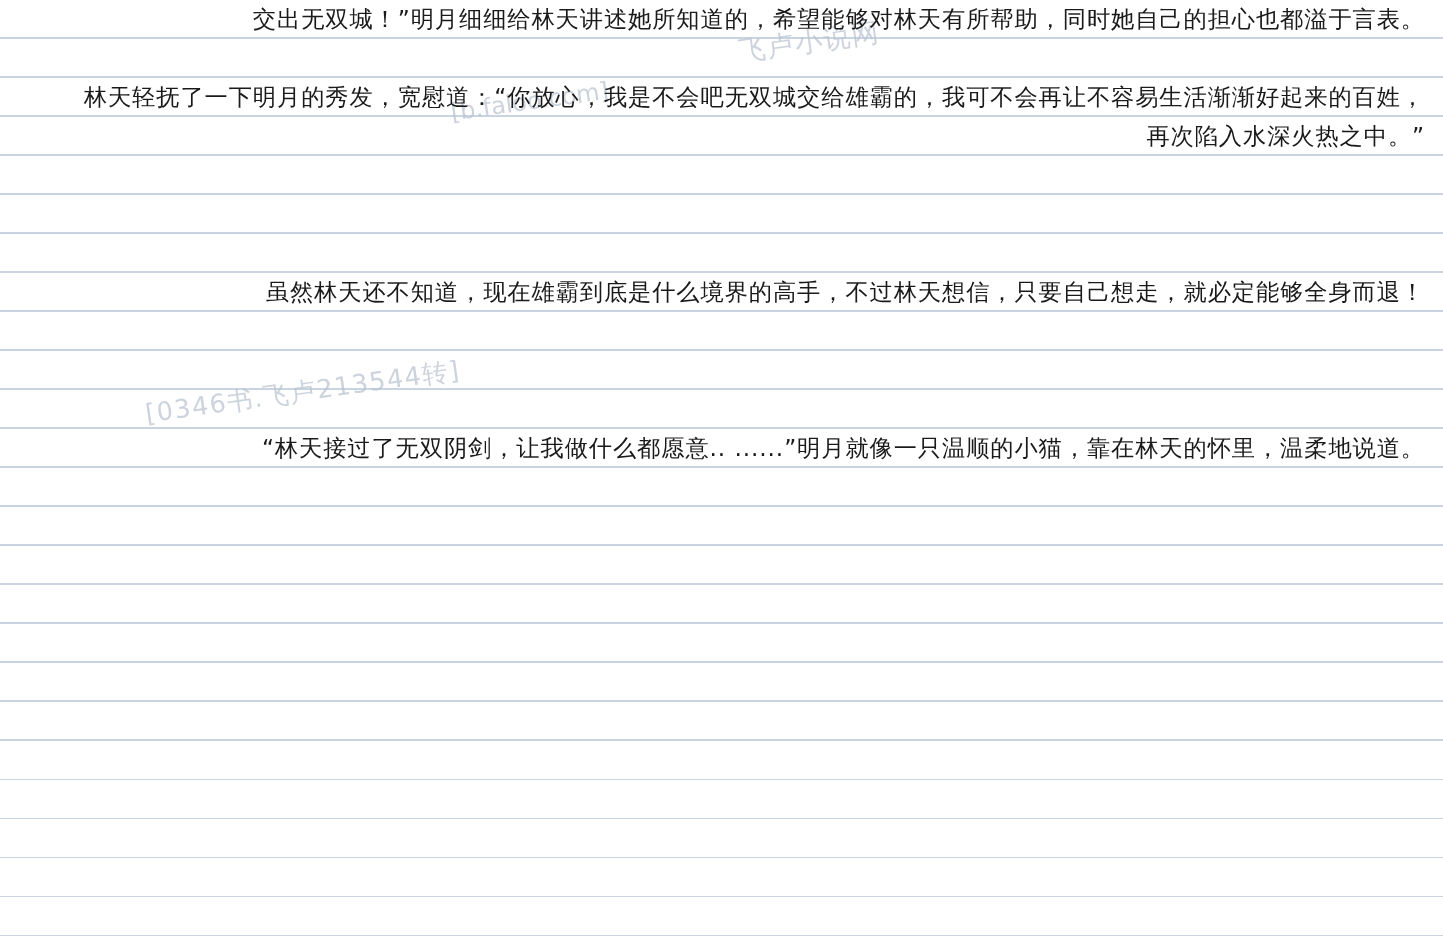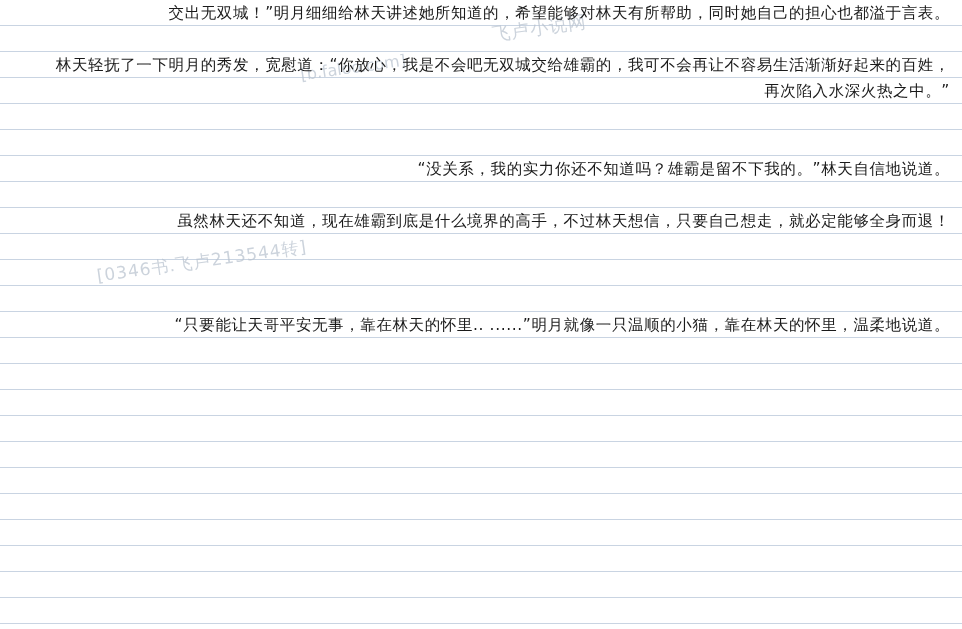--- a/index.html
+++ b/index.html
@@ -93,23 +93,22 @@
   <div class="watermark wm-1">飞卢小说网</div>
   <div class="watermark wm-2">[b.faloo.com]</div>
   <div class="watermark wm-4">[0346书.飞卢213544转] </div>
 
   <div id="text-body">
     <p class="para">交出无双城！”明月细细给林天讲述她所知道的，希望能够对林天有所帮助，同时她自己的担心也都溢于言表。</p>
     <div class="blank-line"></div>
     <p class="para">　　林天轻抚了一下明月的秀发，宽慰道：“你放心，我是不会吧无双城交给雄霸的，我可不会再让不容易生活渐渐好起来的百姓，再次陷入水深火热之中。”</p>
     <div class="blank-line"></div>
     <div class="blank-line"></div>
-    <p class="para">　　“没关系，我的实力你还不知道吗？雄霸是留不下我的。”林天自信地说道。</p>
     <div class="blank-line"></div>
     <p class="para">　　虽然林天还不知道，现在雄霸到底是什么境界的高手，不过林天想信，只要自己想走，就必定能够全身而退！</p>
     <div class="blank-line"></div>
     <div class="blank-line"></div>
     <div class="blank-line"></div>
-    <p class="para">　　“只要能让天哥平安无事，靠在林天的怀里.. ......”明月就像一只温顺的小猫，靠在林天的怀里，温柔地说道。</p>
+    <p class="para">　　“林天接过了无双阴剑，让我做什么都愿意.. ......”明月就像一只温顺的小猫，靠在林天的怀里，温柔地说道。</p>
     <div class="blank-line"></div>
   </div>
 
 </div>
 
 </body></html>

